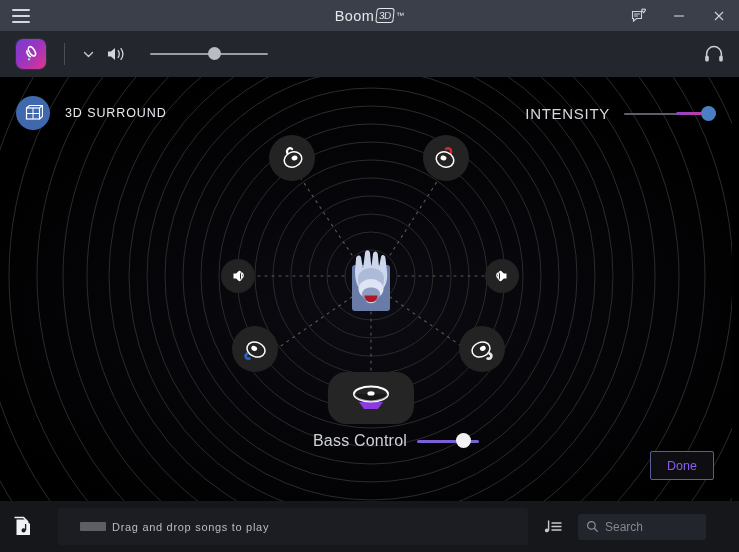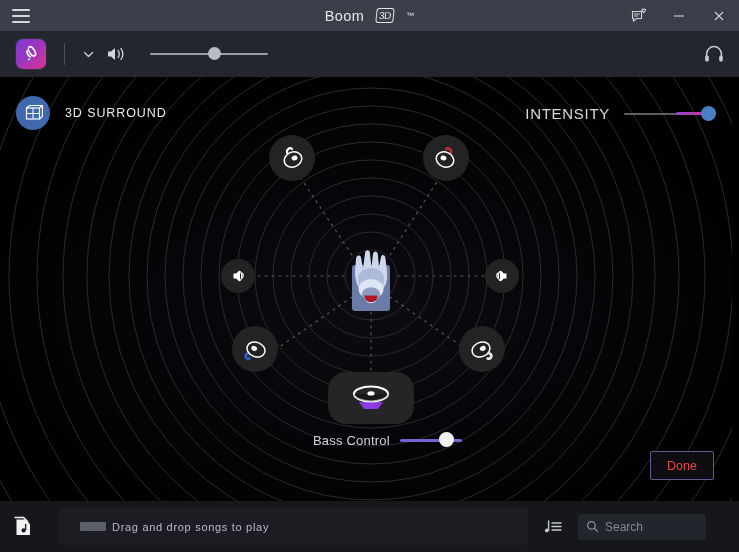--- a/index.html
+++ b/index.html
@@ -42,21 +42,21 @@
     position: absolute;
     left: 0; right: 0;
     text-align: center;
     font-size: 14.5px;
     color: #e3e6ea;
     letter-spacing: 0.4px;
     pointer-events: none;
     display: flex;
     align-items: center;
     justify-content: center;
-    gap: 11px;
+    gap: 1px;
   }
   .title .brand { font-size: 14.5px; }
   .title .boxed3d {
     display: inline-block;
     border: 1.4px solid #e3e6ea;
     border-radius: 3px;
     font-size: 10px;
     line-height: 11px;
     padding: 1px 2px 1px 2px;
     margin: 0 1px;
@@ -231,21 +231,21 @@
   }
 
   .bass {
     position: absolute;
     left: 313px; top: 355px;
     display: flex; align-items: center;
     z-index: 5;
   }
   .bass-text {
     color: #cfd2d8;
-    font-size: 13px;
+    font-size: 16px;
     margin-right: 10px;
     letter-spacing: 0.2px;
     text-align: right;
   }
   .bass-slider {
     position: relative;
     width: 62px; height: 16px;
     display: flex; align-items: center;
     cursor: pointer;
   }
@@ -261,21 +261,21 @@
     top: 0px;
   }
 
   .done-btn {
     position: absolute;
     right: 18px; bottom: 21px;
     width: 62px; height: 27px;
     border: 1px solid #5a5f92;
     border-radius: 2px;
     background: #0d0d12;
-    color: #ef4444;
+    color: #8b5cf6;
     font-size: 12.5px;
     font-family: "Liberation Sans", sans-serif;
     display: flex; align-items: center; justify-content: center;
     cursor: pointer;
     z-index: 6;
     text-align: center;
   }
 
   
   .bottombar {

